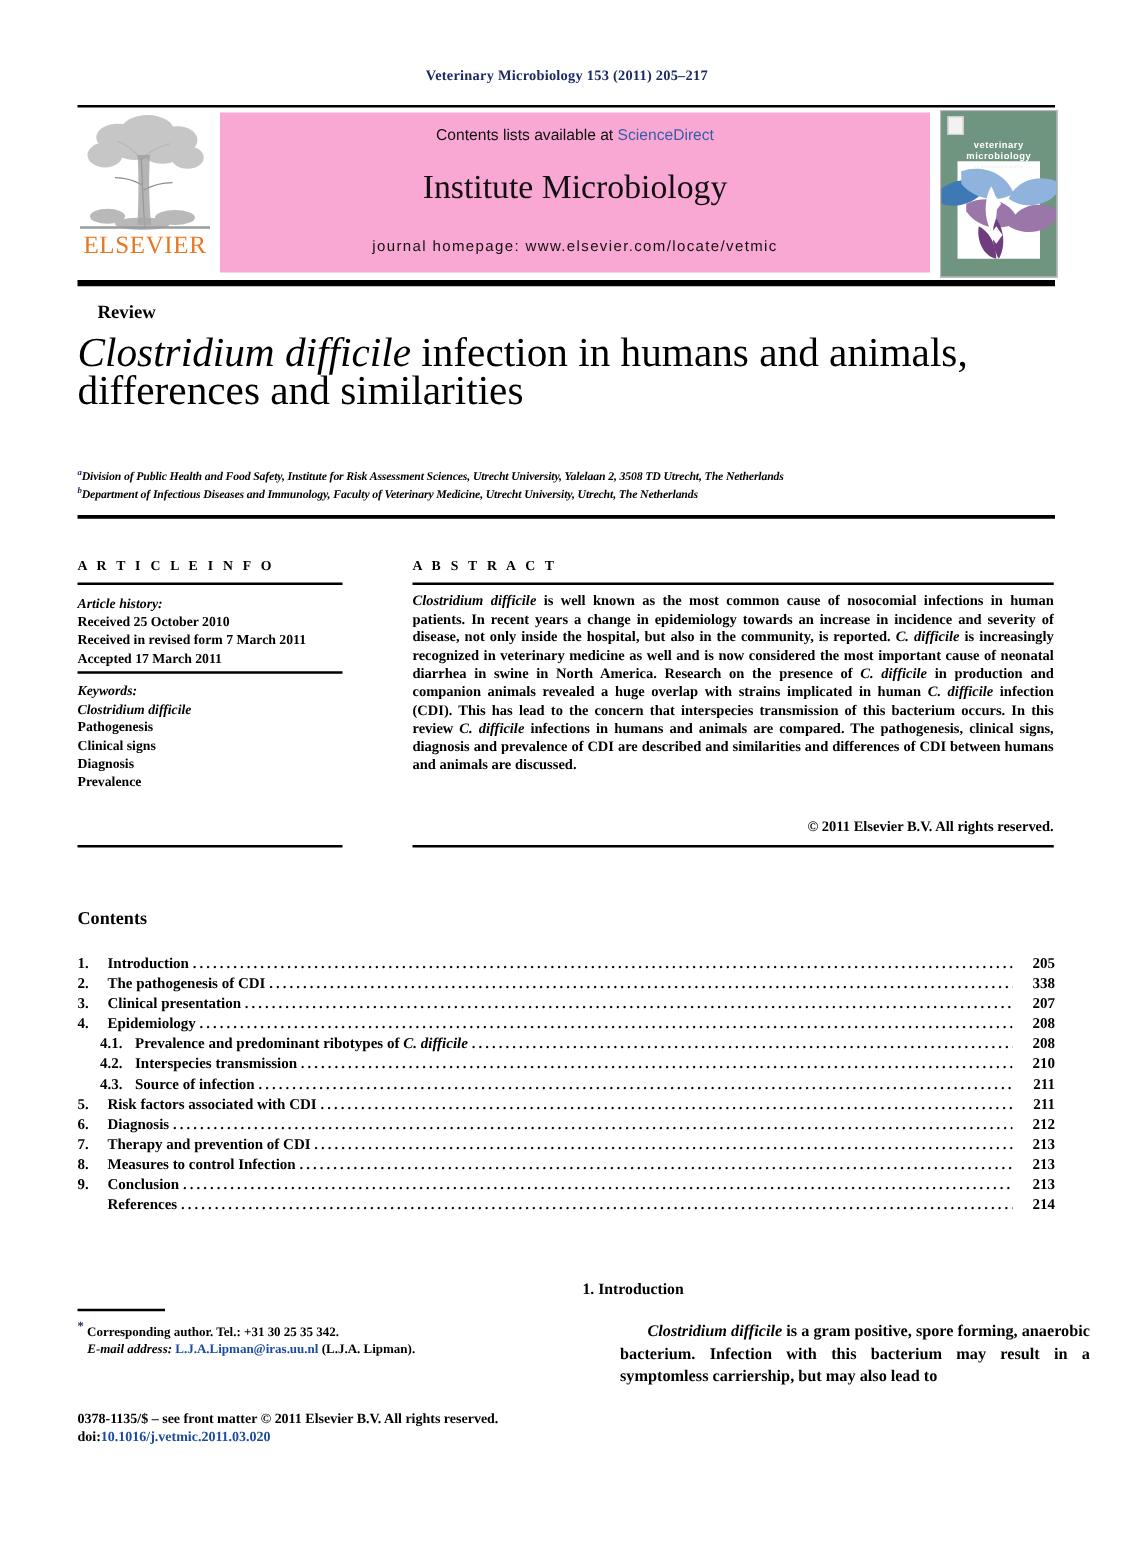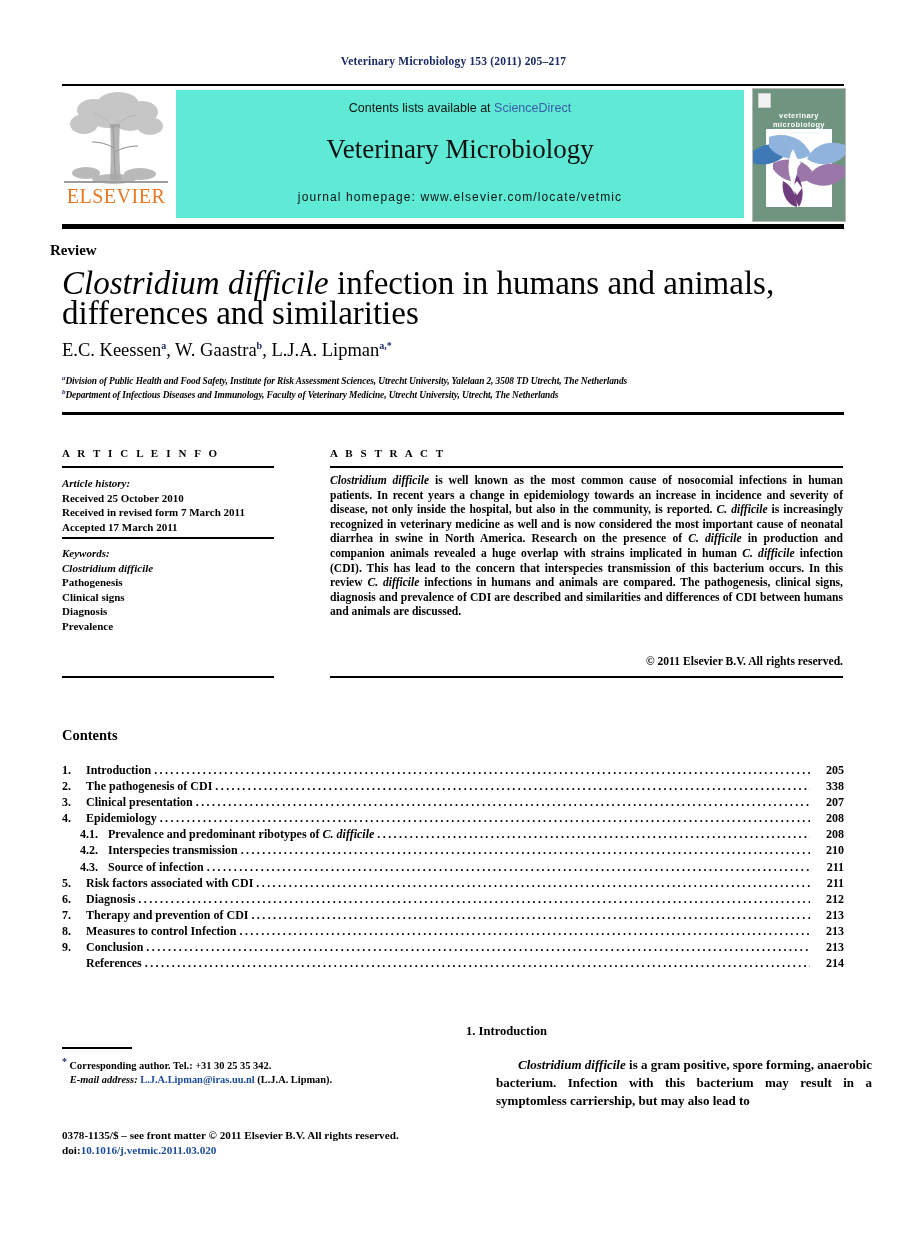--- a/index.html
+++ b/index.html
@@ -22,21 +22,21 @@
   .banner-topline{position:absolute;left:0;top:-4px;width:782px;height:2px;background:#000;}
   .logo-box{position:absolute;left:0;top:2px;width:108px;height:128px;}
   .tree-svg{position:absolute;left:2px;top:0;width:104px;height:98px;}
   .elsevier-word{
     position:absolute;left:0;top:96px;width:108px;text-align:center;
     font-family:"Liberation Serif",serif;font-size:20px;color:#E87722;
     letter-spacing:.5px;line-height:1;
   }
   .grey-box{
     position:absolute;left:114px;top:2px;width:568px;height:128px;
-    background:#5eead4;
+    background:#f9a8d4;
   }
   .contents-line{
     position:absolute;left:0;top:11px;width:568px;text-align:center;
     font-family:"Liberation Sans","DejaVu Sans",sans-serif;font-size:12.5px;color:#111;
   }
   .sd-link{color:#3b5ca8;}
   .journal-name{
     position:absolute;left:0;top:44px;width:568px;text-align:center;
     font-family:"Liberation Serif",serif;font-size:27px;color:#111;
   }
@@ -61,21 +61,21 @@
     letter-spacing:.3px;
   }
   .cover-mark{
     position:absolute;left:5px;top:4px;width:11px;height:13px;background:#f2f2f2;
     border:1px solid #cfcfcf;
   }
   .thickbar{position:absolute;left:62px;top:224px;width:782px;height:5px;background:#000;}
 
   
   .review-label{
-    position:absolute;left:50px;top:242px;
+    position:absolute;left:78px;top:242px;
     font-family:"Liberation Serif",serif;font-weight:bold;font-size:15px;text-align:right;
   }
   .art-title{
     position:absolute;left:62px;top:268px;width:790px;
     font-family:"Liberation Serif",serif;font-size:33px;line-height:30px;color:#000;
   }
   .art-title i{font-style:italic;}
   .authors{
     position:absolute;left:62px;top:340px;width:790px;
     font-family:"Liberation Serif",serif;font-size:18.5px;color:#000;
@@ -217,21 +217,21 @@
           <ellipse cx="76" cy="84" rx="16" ry="6"></ellipse>
           <ellipse cx="50" cy="89" rx="22" ry="5"></ellipse>
         </g>
         <rect x="0" y="91" width="104" height="2" fill="#9c9c9c"></rect>
       </svg>
       <div class="elsevier-word">ELSEVIER</div>
     </div>
 
     <div class="grey-box">
       <div class="contents-line"><span>Contents lists available at </span><span class="sd-link">ScienceDirect</span></div>
-      <div class="journal-name">Veterinary Microbiology</div>
+      <div class="journal-name">Institute Microbiology</div>
       <div class="homepage">journal homepage: www.elsevier.com/locate/vetmic</div>
     </div>
 
     <div class="cover">
       <svg class="cover-inner" viewBox="0 0 92 132">
         <rect x="0" y="0" width="92" height="132" fill="#6f9480"></rect>
         <rect x="13" y="40" width="66" height="78" fill="#ffffff"></rect>
         <path d="M0 62 C14 52 26 54 34 64 C26 74 12 78 0 74 Z" fill="#3f79b5"></path>
         <path d="M16 48 C34 42 52 50 58 66 C44 74 26 70 16 58 Z" fill="#8fb3dd"></path>
         <path d="M92 56 C76 50 60 56 54 70 C68 80 86 74 92 66 Z" fill="#8fb3dd"></path>
@@ -248,25 +248,20 @@
       <div class="cover-sub">an international journal</div>
     </div>
   </div>
 
   <div class="thickbar"></div>
 
   <div class="review-label">Review</div>
 
   <div class="art-title"><i>Clostridium difficile</i><span> infection in humans and animals, differences and similarities</span></div>
 
-  <div class="authors">
-    <span>E.C. Keessen</span><span class="sup">a</span>,
-    <span>W. Gaastra</span><span class="sup">b</span>,
-    <span>L.J.A. Lipman</span><span class="sup">a,*</span>
-  </div>
 
   <div class="affil affil-a"><span class="sup">a</span><span>Division of Public Health and Food Safety, Institute for Risk Assessment Sciences, Utrecht University, Yalelaan 2, 3508 TD Utrecht, The Netherlands</span></div>
   <div class="affil affil-b"><span class="sup">b</span><span>Department of Infectious Diseases and Immunology, Faculty of Veterinary Medicine, Utrecht University, Utrecht, The Netherlands</span></div>
 
   <div class="rule-thick2"></div>
 
   <div class="sec-head info-head">A R T I C L E   I N F O</div>
   <div class="hr-info"></div>
   <div class="hist">
     <span class="it">Article history:</span><br>

